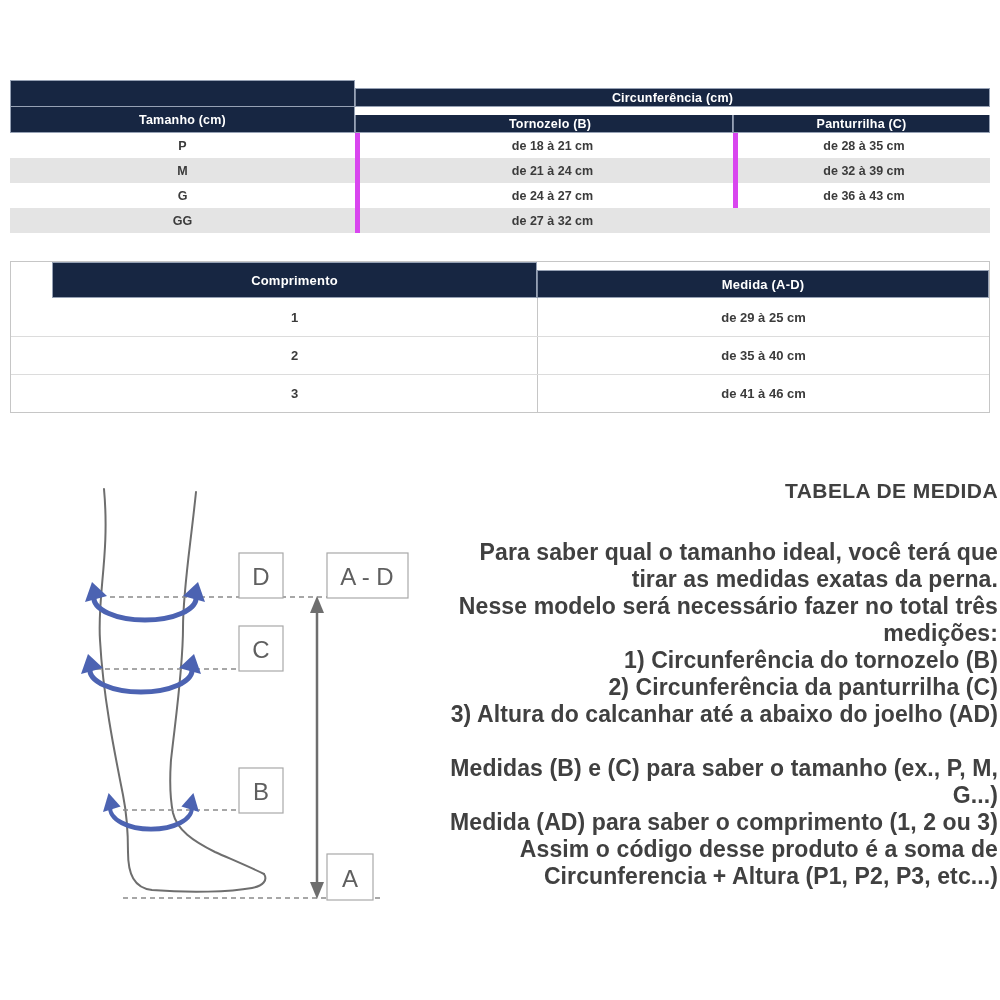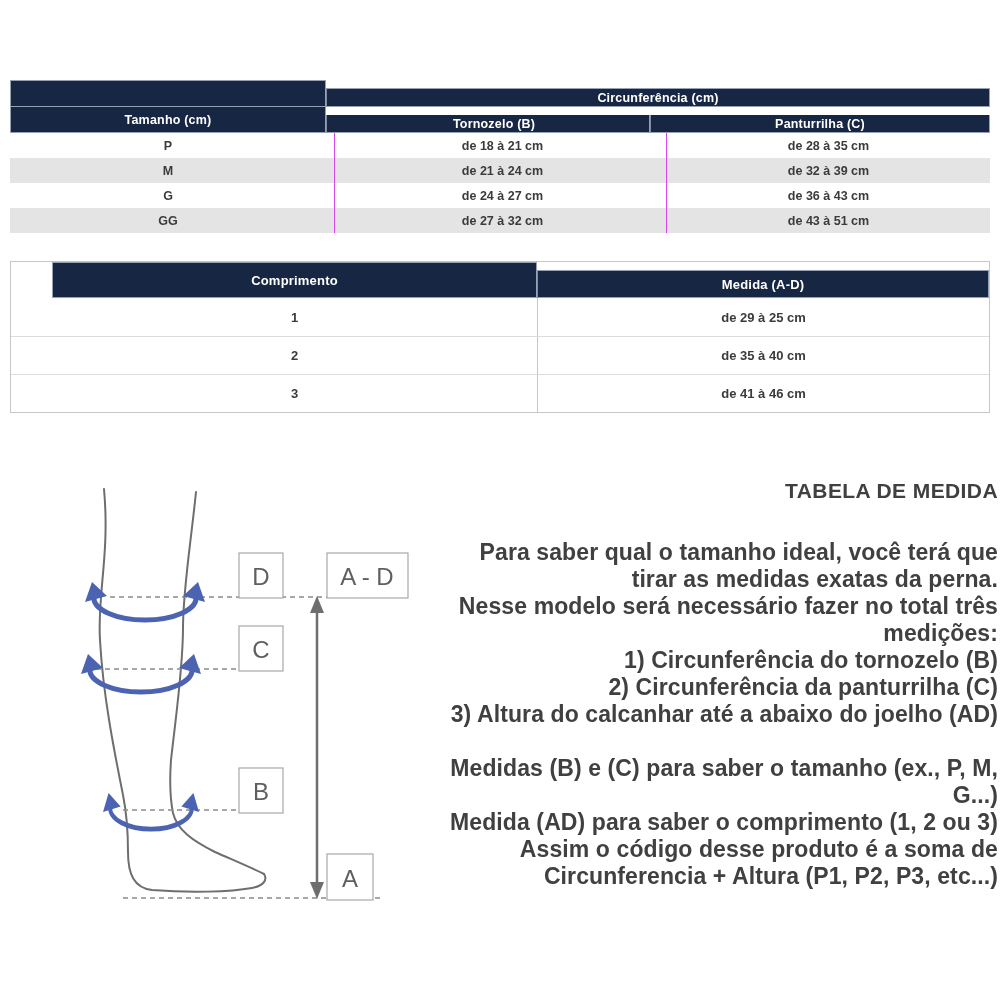--- a/index.html
+++ b/index.html
@@ -11,27 +11,27 @@
   .t1 { position:absolute; left:10px; top:80px; width:980px;
         font-size:12.5px; font-weight:bold; }
   .hrow { display:flex; }
   .hcell { background:#172642; color:#ffffff; display:flex;
            align-items:center; justify-content:center;
            border:1px solid #96a1b4; letter-spacing:.2px; }
   .hcell + .hcell { border-left:1px solid #7f8ba1;margin-top:8px; }
   .hrow2 .hcell { border-top:none; }
   .t1 .hrow1 { height:27px; }
   .t1 .hrow2 { height:26px; }
-  .t1 .c1 { width:316px; }
-  .t1 .c2 { width:324px;padding-left:12px; }
+  .t1 .c1 { width:345px; }
+  .t1 .c2 { width:378px;padding-left:12px; }
   .t1 .c3 { flex:1; }
   .drow { display:flex; height:25px; background:#ffffff; }
   .drow.alt { background:#e4e4e4; }
   .dcell { display:flex; align-items:center; justify-content:center; color:#3b3b3b; }
-  .t1 .dcell + .dcell { border-left:1px solid #d946ef;margin-left:8px; }
+  .t1 .dcell + .dcell { border-left:5px solid #d946ef; }
 
   
   .t2 { position:absolute; left:10px; top:261px; width:980px;
         font-size:13px; font-weight:bold; border:1px solid #c6c6c6; }
   .t2 .hrow1 { height:36px; }
   .t2 .k1 { width:485px;margin-left:41px; }
   .t2 .k2 { flex:1; }
   .t2 .drow { height:38px; }
   .t2 .drow + .drow { border-top:1px solid #dcdcdc; }
   .t2 .dcell + .dcell { border-left:1px solid #c6c6c6; }
@@ -70,21 +70,20 @@
     <div class="dcell c3">de 32 à 39 cm</div>
   </div>
   <div class="drow">
     <div class="dcell c1">G</div>
     <div class="dcell c2">de 24 à 27 cm</div>
     <div class="dcell c3">de 36 à 43 cm</div>
   </div>
   <div class="drow alt">
     <div class="dcell c1">GG</div>
     <div class="dcell c2">de 27 à 32 cm</div>
-    <div class="dcell c3">de 43 à 51 cm</div>
   </div>
 </div>
 
 <div class="t2">
   <div class="hrow hrow1">
     <div class="hcell k1">Comprimento</div>
     <div class="hcell k2">Medida (A-D)</div>
   </div>
   <div class="drow">
     <div class="dcell k1">1</div>

